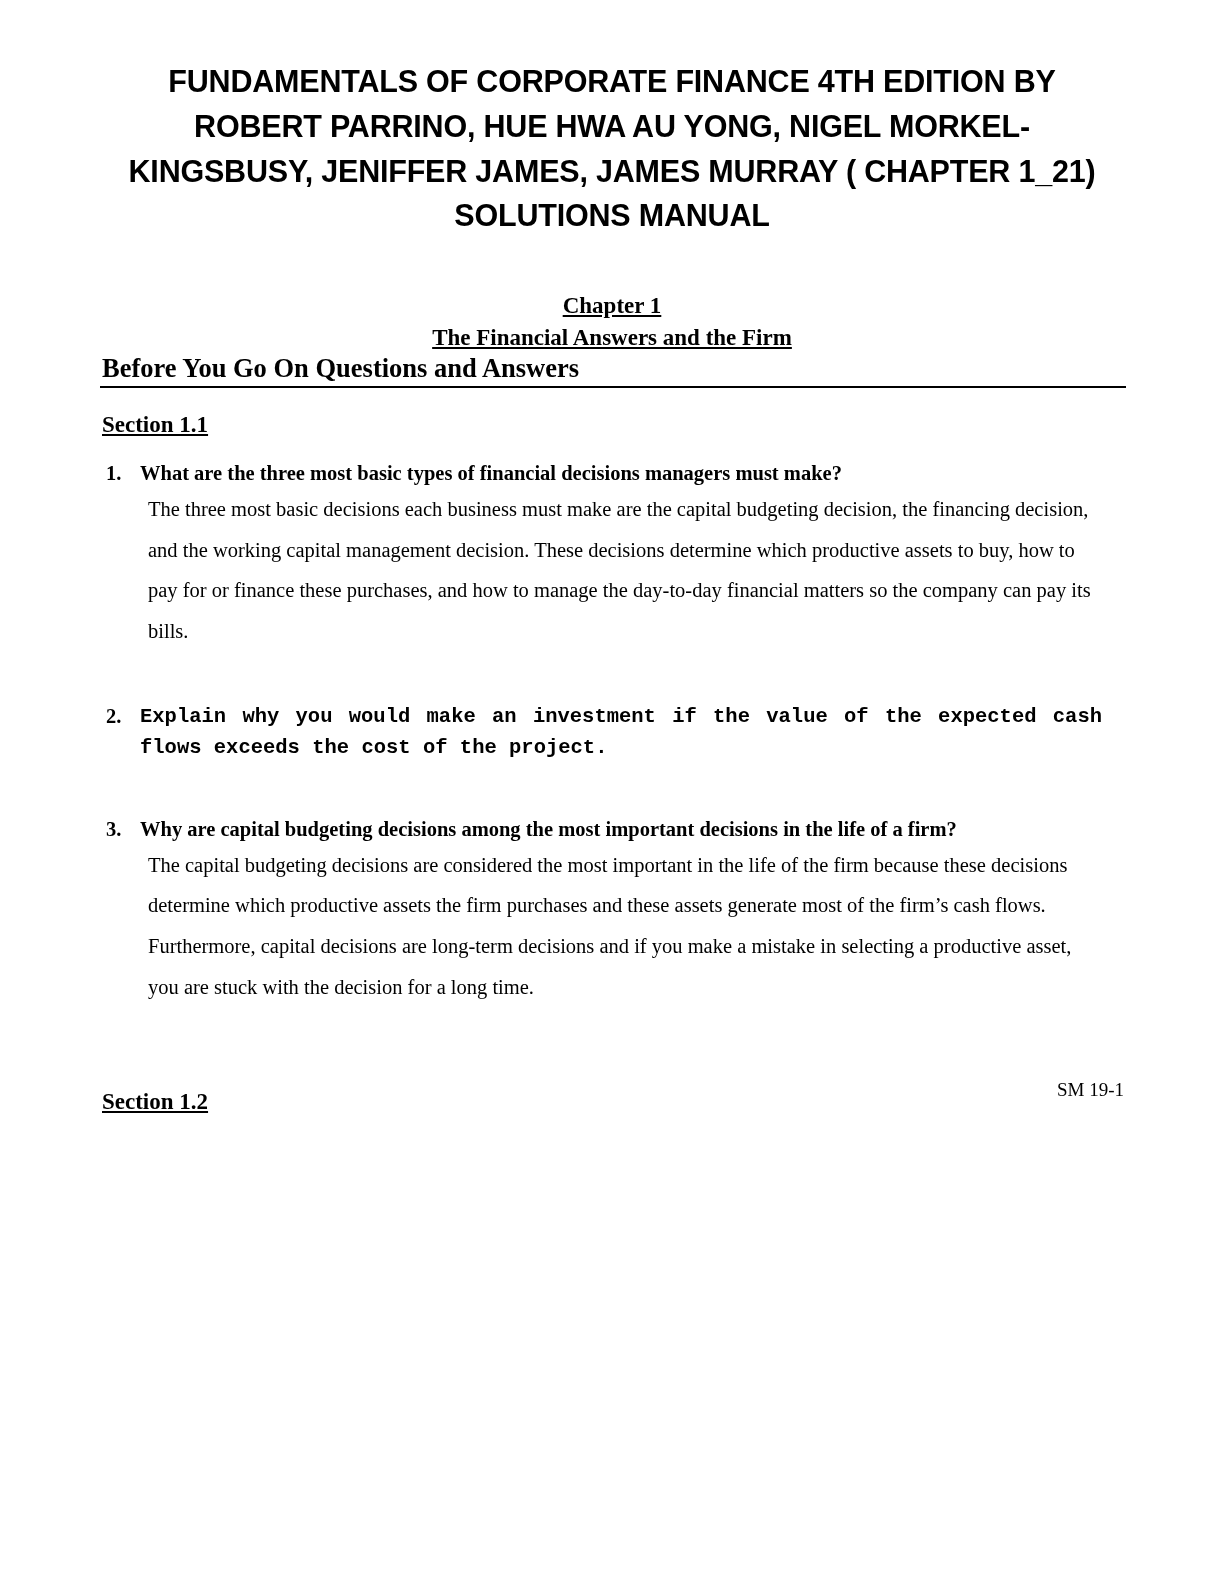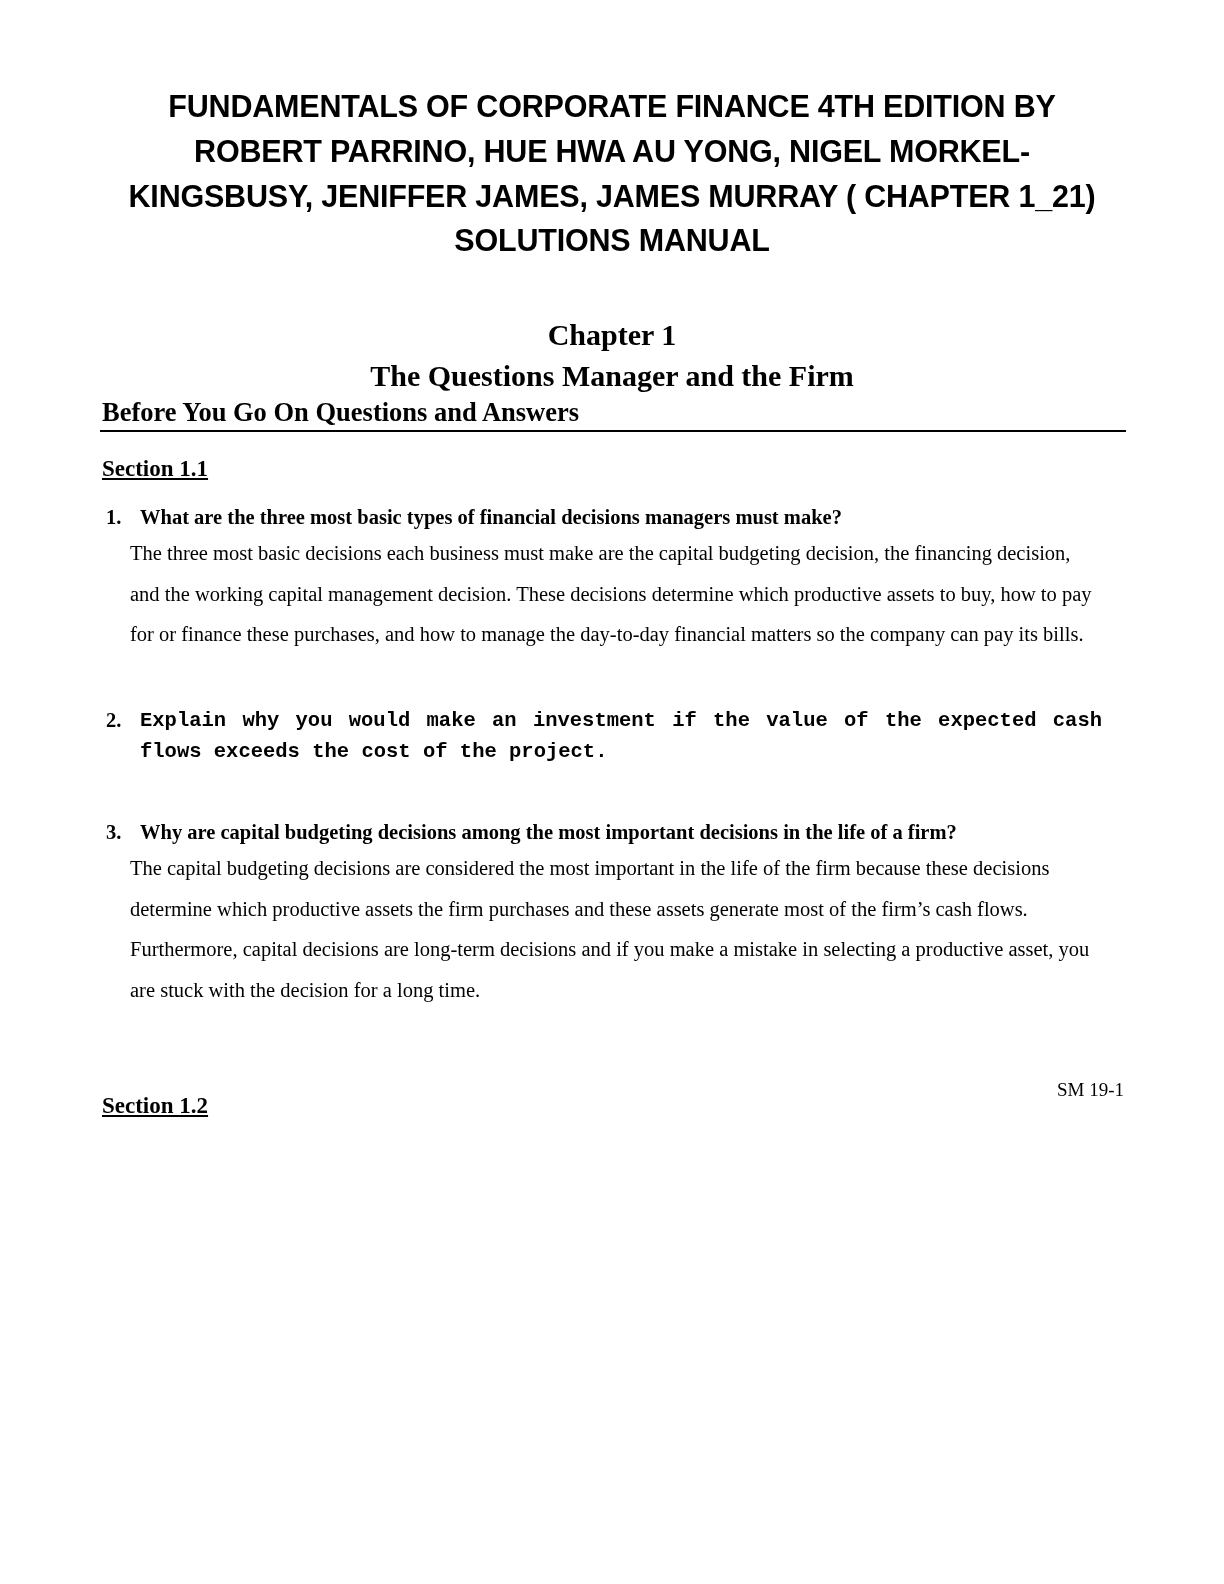--- a/index.html
+++ b/index.html
@@ -13,40 +13,41 @@
     font-family: "Liberation Serif", serif;
     color: #000000;
     position: relative;
     overflow: hidden;
   }
   .page {
     position: relative;
     width: 1224px;
     height: 1179px;
     box-sizing: border-box;
-    padding: 84px 100px 40px 100px;
+    padding: 59px 100px 40px 100px;
   }
   .doc-title {
     font-family: "Liberation Sans", sans-serif;
     font-weight: bold;
     font-size: 30.5px;
     line-height: 1.47;
     text-align: center;
     letter-spacing: -0.2px;
     margin: 0 0 0 0;
     padding: 0 10px;
   }
   .chapter-block {
     text-align: center;
     margin-top: 52px;
   }
   .chapter-line {
     font-weight: bold;
-    font-size: 30px;
+    font-size: 23px;
     line-height: 1.36;
+    text-decoration: underline;
     text-underline-offset: 2px;
   }
   .section-heading-wide {
     font-weight: bold;
     font-size: 26.5px;
     display: block;
     border-bottom: 2.5px solid #000;
     padding-bottom: 2px;
     width: 100%;
     padding-left: 2px;
@@ -87,21 +88,21 @@
     flex: 1;
   }
   .q-text.justify {
     text-align: justify;
     padding-right: 22px;
     font-family: Liberation Mono, monospace;
   }
   .answer {
     font-size: 20.5px;
     line-height: 1.98;
-    margin-left: 28px;
+    margin-left: 46px;
     padding-right: 24px;
     text-align: justify;
   }
   .answer.nojust {
     text-align: left;
   }
   .gap-lg { height: 30px; }
   .footer {
     position: absolute;
     right: 100px;
@@ -115,21 +116,21 @@
 </style>
 </head>
 <body>
 
 <div class="page">
 
   <h1 class="doc-title">FUNDAMENTALS OF CORPORATE FINANCE 4TH EDITION BY ROBERT PARRINO, HUE HWA AU YONG, NIGEL MORKEL-KINGSBUSY, JENIFFER JAMES, JAMES MURRAY ( CHAPTER 1_21) SOLUTIONS MANUAL</h1>
 
   <div class="chapter-block">
     <div class="chapter-line">Chapter 1</div>
-    <div class="chapter-line">The Questions Manager and the Firm</div>
+    <div class="chapter-line">The Financial Answers and the Firm</div>
   </div>
 
   <div class="section-heading-wide">
     <span class="txt">Before You Go On Questions and Answers</span>
   </div>
 
   <div>
     <div class="section-sub">Section 1.1</div>
 
     <div class="qa">

